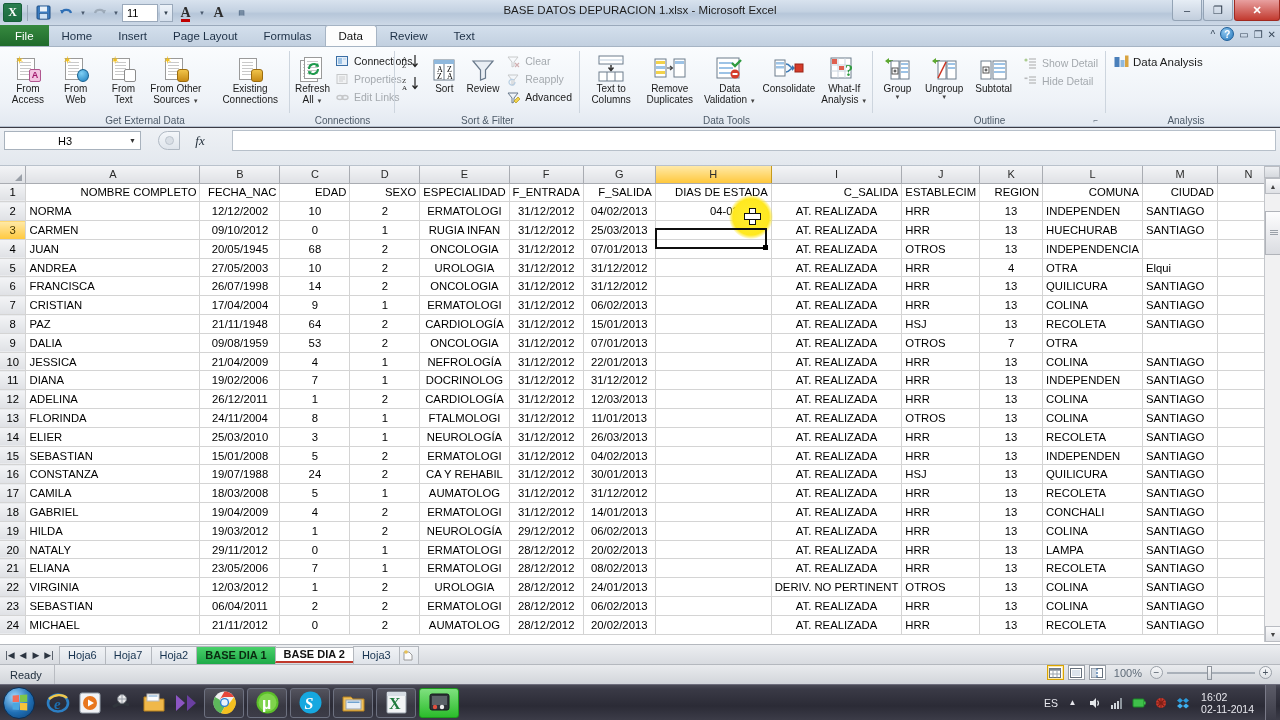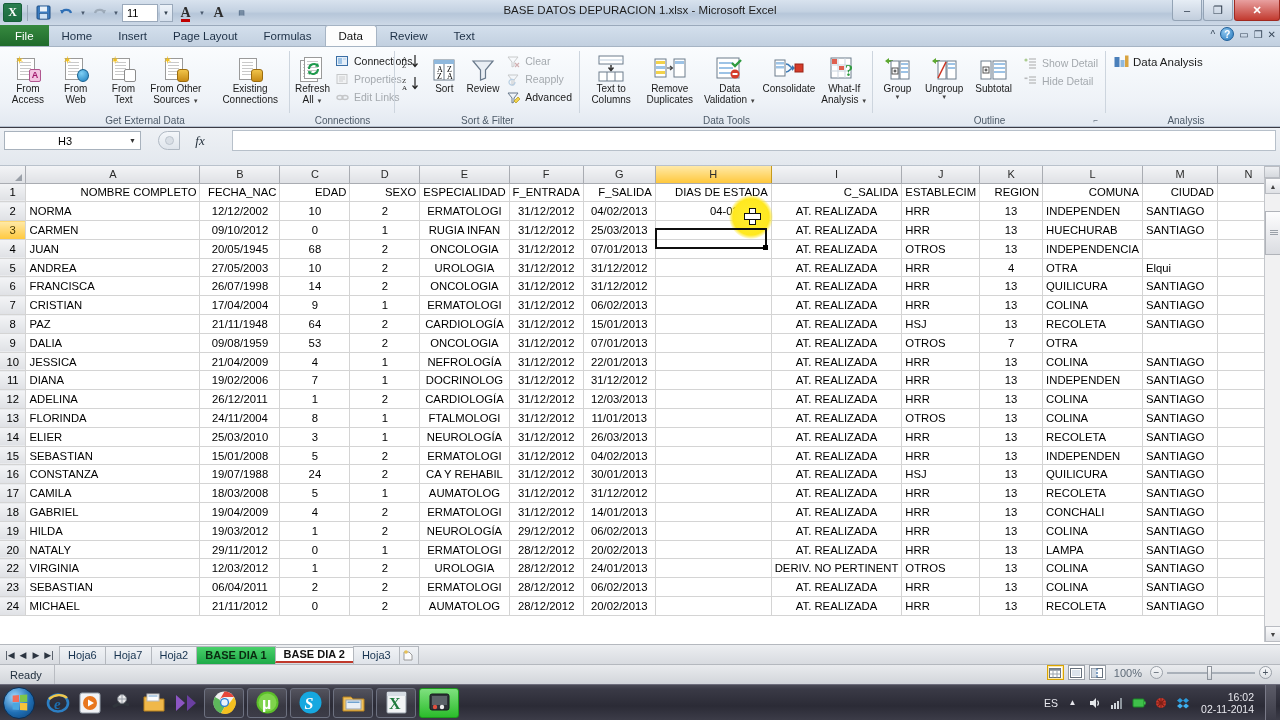--- a/index.html
+++ b/index.html
@@ -335,21 +335,21 @@
     display:flex;align-items:center;justify-content:center;
   }
   .tbapp.active{
     background:linear-gradient(180deg,#7fe07f,#2bbd2b);
     border-color:#1d9a1d;
   }
   .tray{
     margin-left:auto; display:flex; align-items:center; gap:7px; padding-right:4px;
     color:#e8e8ee; font-size:10.5px;
   }
-  .tray .clock{ text-align:right; line-height:12px; font-size:10.5px; padding:0 4px;}
+  .tray .clock{ text-align:left; line-height:12px; font-size:10.5px; padding:0 4px;}
   .tray-ic{ width:15px;height:15px;display:flex;align-items:center;justify-content:center; }
   .showdesk{ width:11px;height:36px;background:linear-gradient(180deg,#5c5c68,#3a3a46);border-left:1px solid #7a7a88;}
 </style>
 </head>
 <body>
 
 <div class="app">
 
   <div class="titlebar">
     <div class="qat">
@@ -1160,20 +1160,37 @@
             <td class="c-center">20/02/2013</td>
             <td class="c-right"></td>
             <td class="c-center">AT. REALIZADA</td>
             <td class="c-left">HRR</td>
             <td class="c-center">13</td>
             <td class="c-left">LAMPA</td>
             <td class="c-left">SANTIAGO</td>
             <td class="c-left"></td>
           </tr>
           <tr>
+            <td class="rowhdr">21</td>
+            <td class="c-left">ELIANA</td>
+            <td class="c-center">23/05/2006</td>
+            <td class="c-center">7</td>
+            <td class="c-center">1</td>
+            <td class="c-center">ERMATOLOGI</td>
+            <td class="c-center">28/12/2012</td>
+            <td class="c-center">08/02/2013</td>
+            <td class="c-right"></td>
+            <td class="c-center">AT. REALIZADA</td>
+            <td class="c-left">HRR</td>
+            <td class="c-center">13</td>
+            <td class="c-left">RECOLETA</td>
+            <td class="c-left">SANTIAGO</td>
+            <td class="c-left"></td>
+          </tr>
+          <tr>
             <td class="rowhdr">22</td>
             <td class="c-left">VIRGINIA</td>
             <td class="c-center">12/03/2012</td>
             <td class="c-center">1</td>
             <td class="c-center">2</td>
             <td class="c-center">UROLOGIA</td>
             <td class="c-center">28/12/2012</td>
             <td class="c-center">24/01/2013</td>
             <td class="c-right"></td>
             <td class="c-center">DERIV. NO PERTINENT</td>

